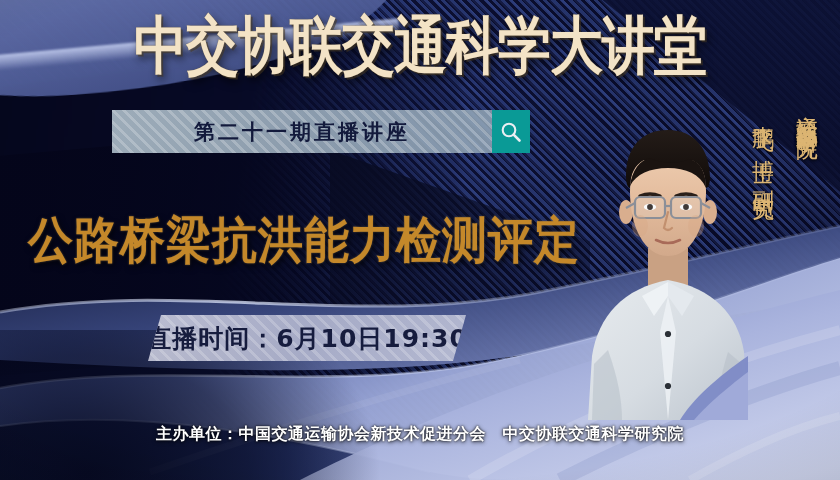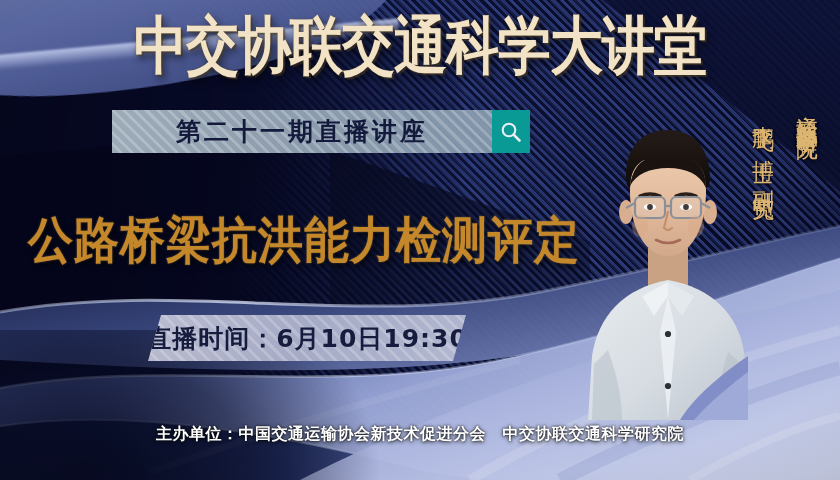--- a/index.html
+++ b/index.html
@@ -135,21 +135,21 @@
     overflow:hidden;
   }
   .sub-bar-body::after{
     content:"";position:absolute;inset:0;
     background-image:repeating-linear-gradient(
       45deg, rgba(255,255,255,.00) 0 5px, rgba(255,255,255,.22) 5px 8px);
     pointer-events:none;
   }
   .sub-bar-text{
     position:relative;z-index:2;
-    font-size:25px;font-weight:600;
+    font-size:21px;font-weight:600;
     color:#131a3c;
     letter-spacing:3px;
     font-family:"DejaVu Sans","Liberation Sans",sans-serif;
   }
   .sub-bar-icon{
     width:38px;
     background:#0a9a96;
     display:flex;align-items:center;justify-content:center;
   }
   .sub-bar-icon svg{display:block;}

